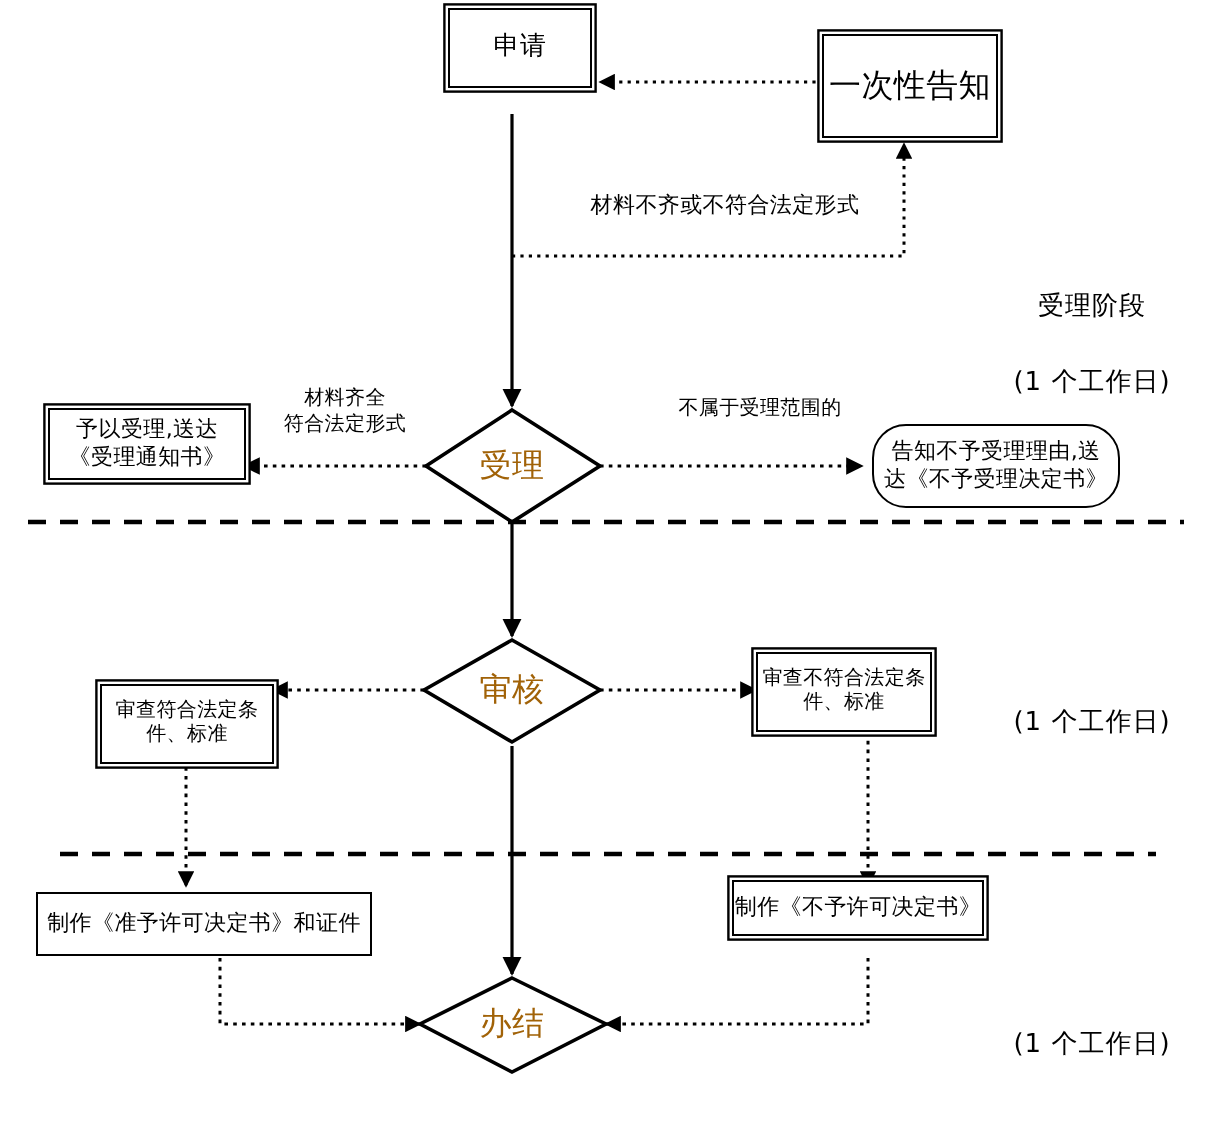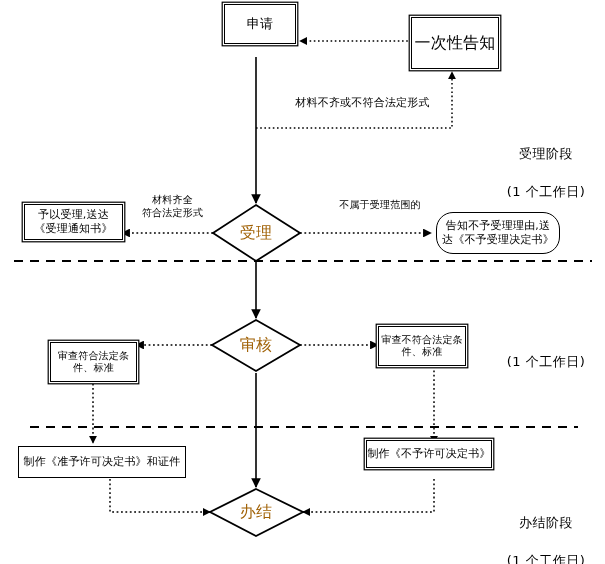--- a/index.html
+++ b/index.html
@@ -183,17 +183,16 @@
   <div class="stage-label fs13" style="left:492px; top:126px; width:108px;">
     <div>受理阶段</div>
     <div>(1 个工作日)</div>
   </div>
 
   <div class="stage-label fs13" style="left:492px; top:334px; width:108px;">
     <div>(1 个工作日)</div>
   </div>
 
   <div class="stage-label fs13" style="left:492px; top:495px; width:108px;">
-    <div>办结阶段</div>
     <div>(1 个工作日)</div>
   </div>
 
 </div>
 
 </body></html>

